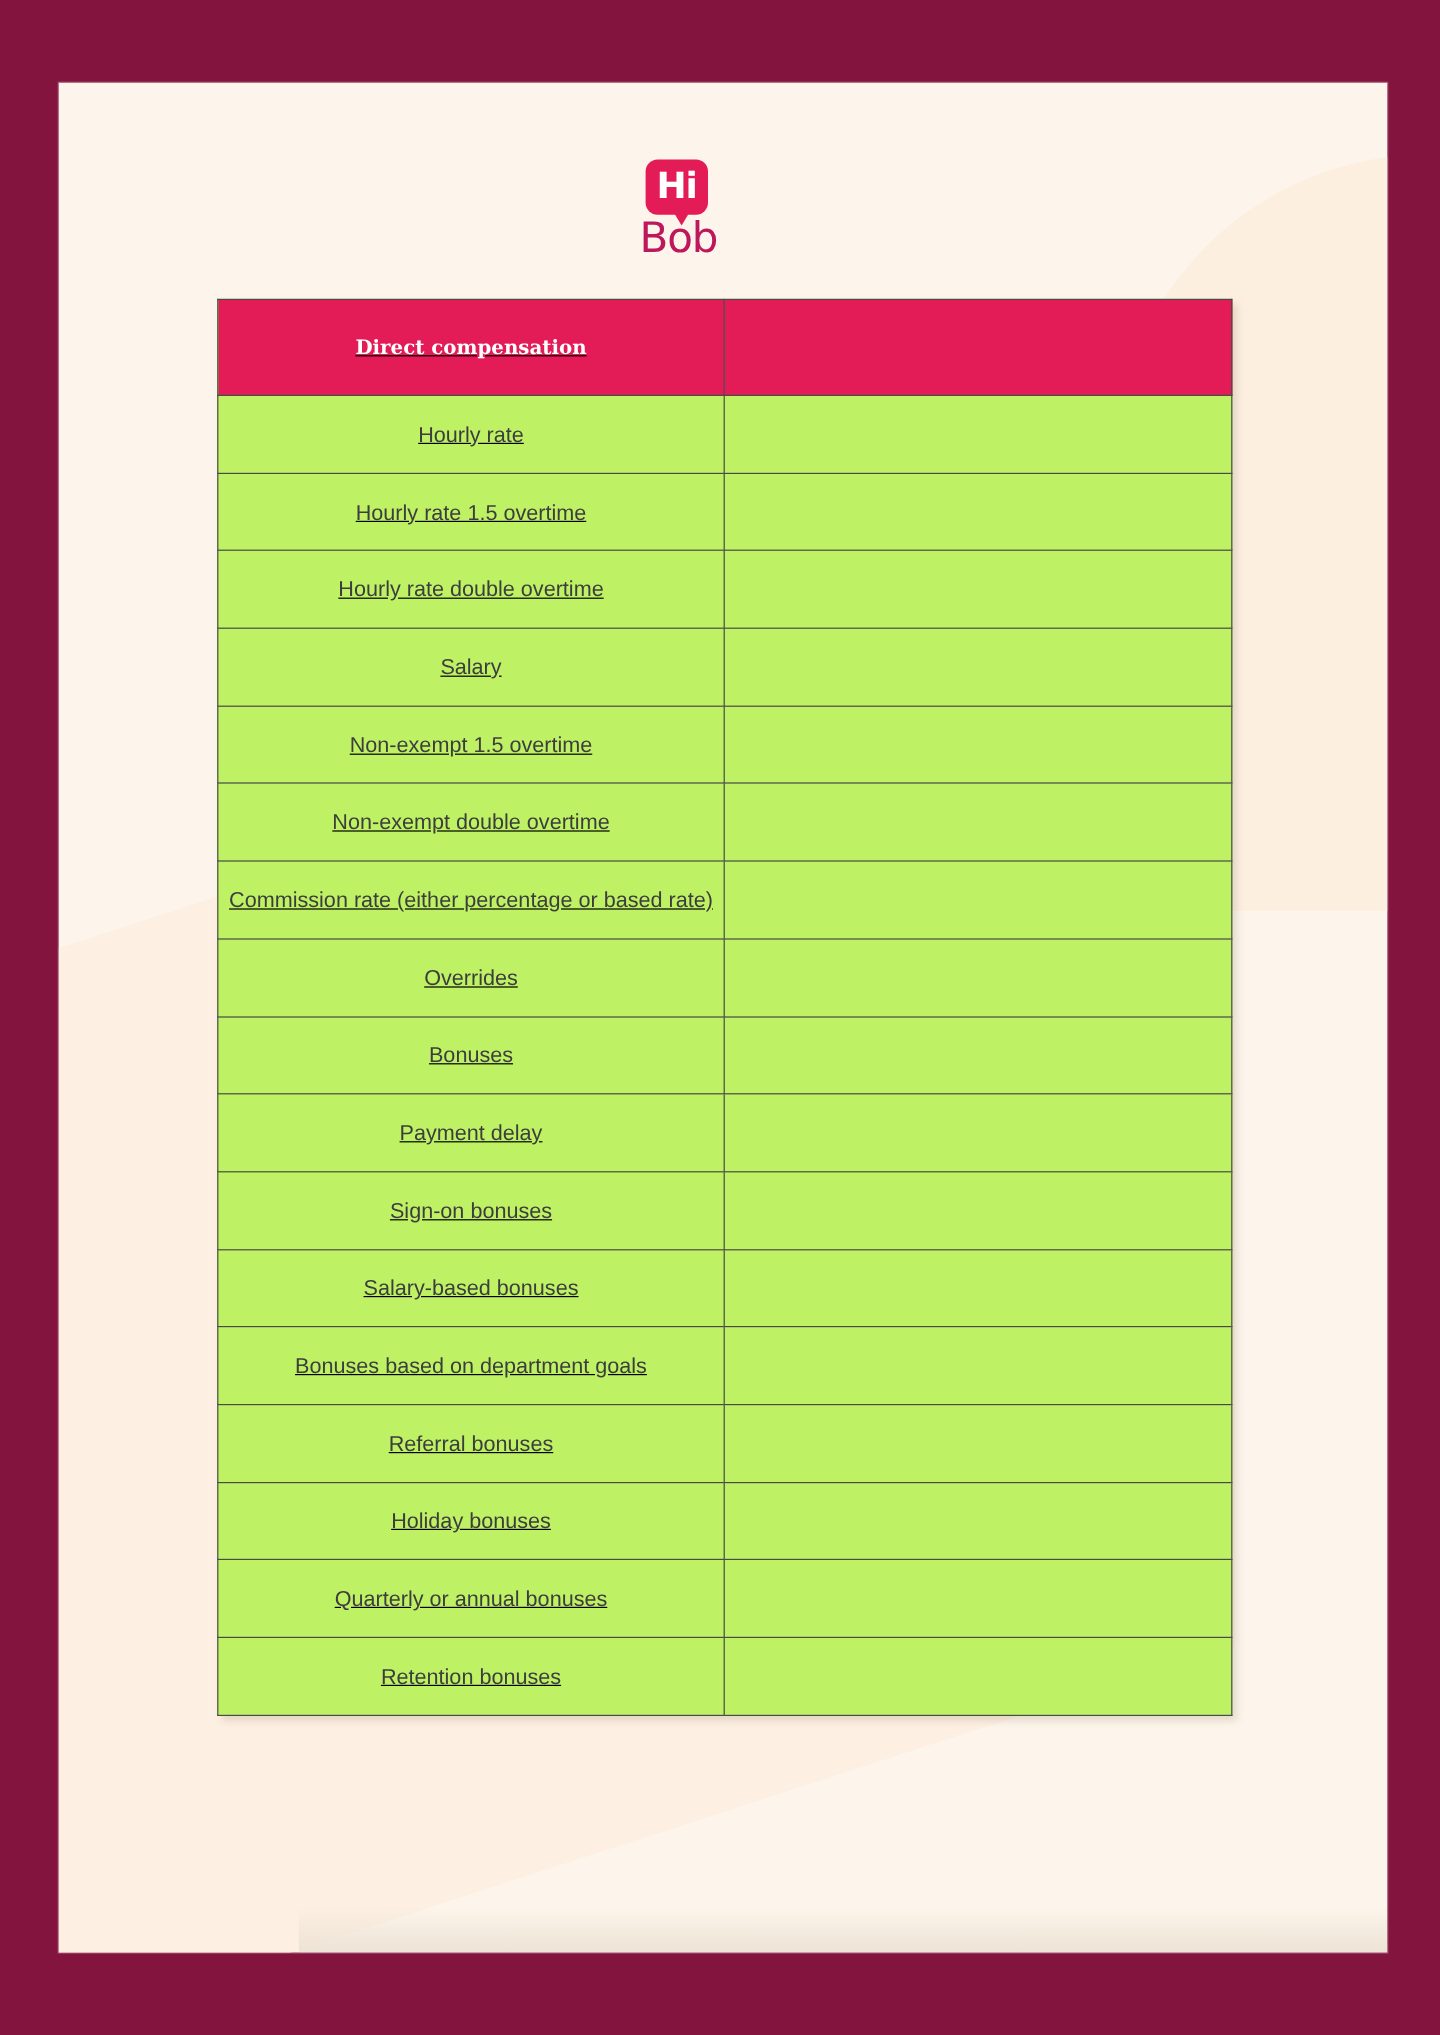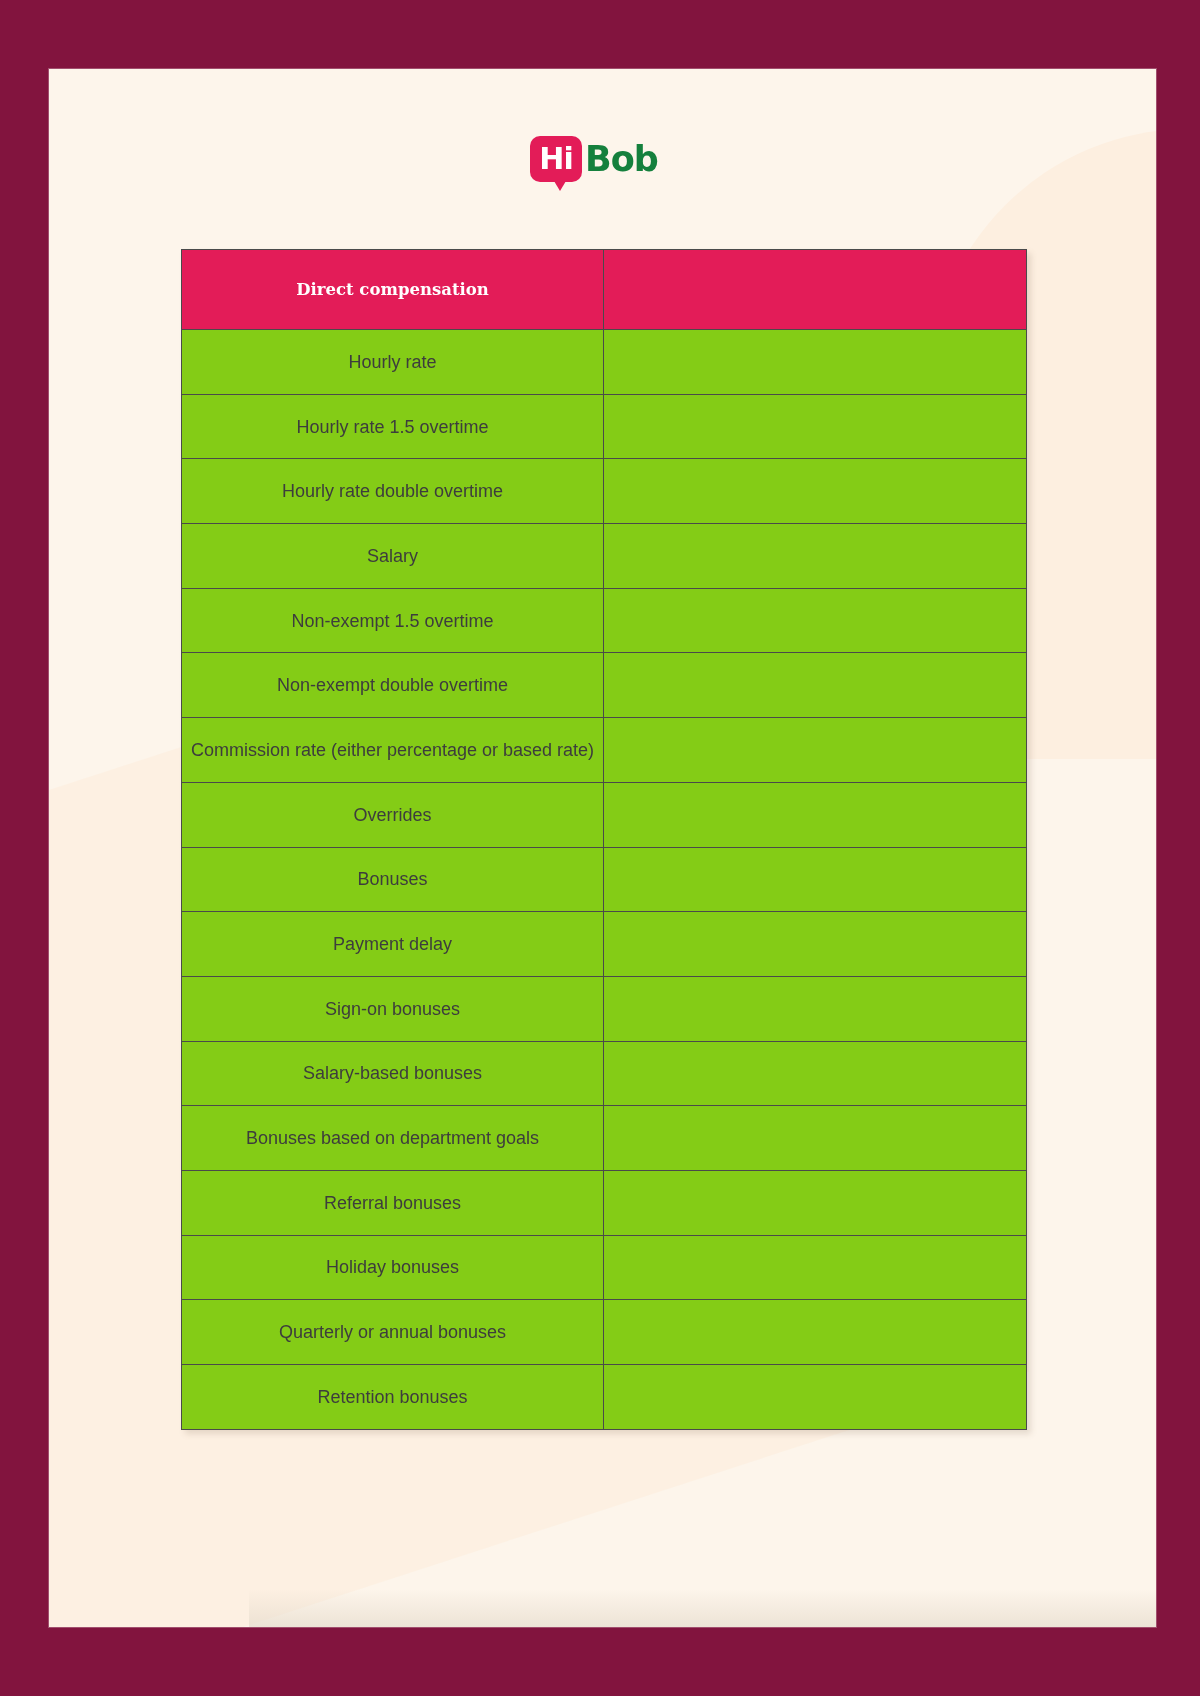--- a/index.html
+++ b/index.html
@@ -36,20 +36,21 @@
     }
     .bottom-fade {
       position: absolute; left: 200px; right: 0; bottom: 0; height: 38px;
       background: linear-gradient(to bottom, rgba(253,245,235,0), rgba(230,220,205,0.7));
     }
     .logo {
       position: absolute;
       left: 481px; top: 64px;
       display: flex; align-items: center;
       height: 52px;
+      flex-direction: column;
     }
     .logo-hi {
       position: relative;
       width: 52px; height: 46px;
       background: #e31c58;
       border-radius: 10px;
       color: #fff;
       font-family: "DejaVu Sans", sans-serif;
       font-weight: bold;
       font-size: 30px;
@@ -61,34 +62,35 @@
       content: "";
       position: absolute;
       left: 24px; bottom: -9px;
       width: 0; height: 0;
       border-left: 6px solid transparent;
       border-right: 6px solid transparent;
       border-top: 10px solid #e31c58;
     }
     .logo-bob {
       margin-left: 3px;
-      color: #15803d;
+      color: #be185d;
       font-family: "DejaVu Sans", sans-serif;
-      font-weight: bold;
+      font-weight: normal;
       font-size: 35px;
       letter-spacing: -1px;
     }
     .table {
       position: absolute;
       left: 132px; top: 180px;
       width: 845px;
       border-collapse: collapse;
-      background: #84cc16;
+      background: #bef264;
       box-shadow: 4px 4px 6px rgba(120, 100, 80, 0.18);
       table-layout: fixed;
+      text-decoration: underline;
     }
     .table td, .table th {
       border: 1.5px solid #4a4a4a;
       padding: 0;
       text-align: center;
       vertical-align: middle;
     }
     .table th {
       height: 79px;
       background: #e31c58;

